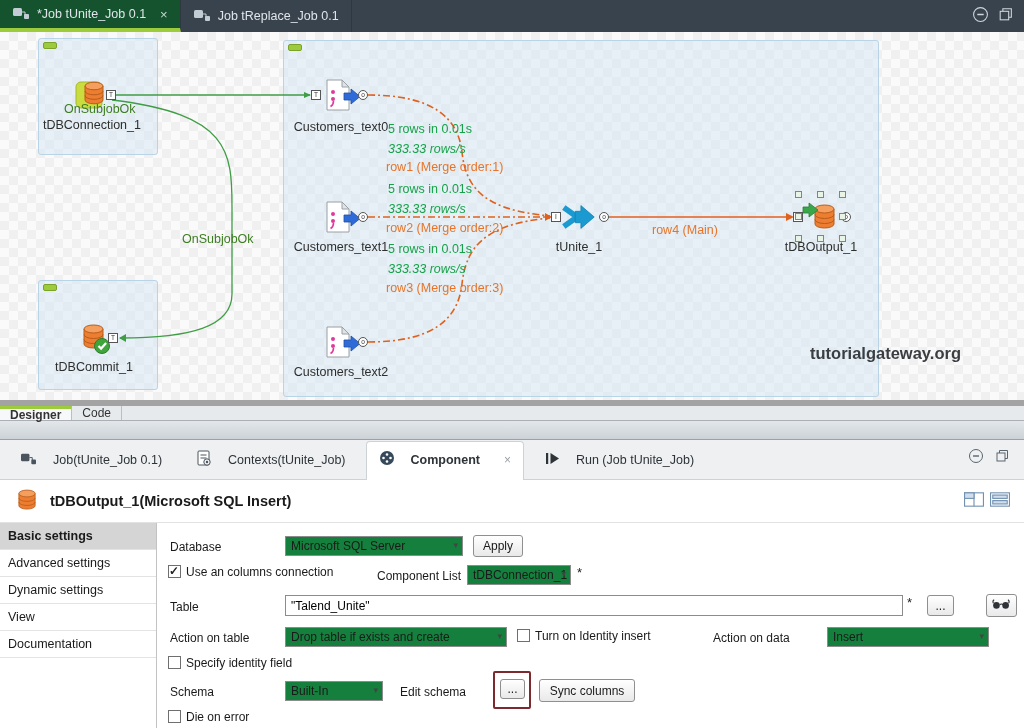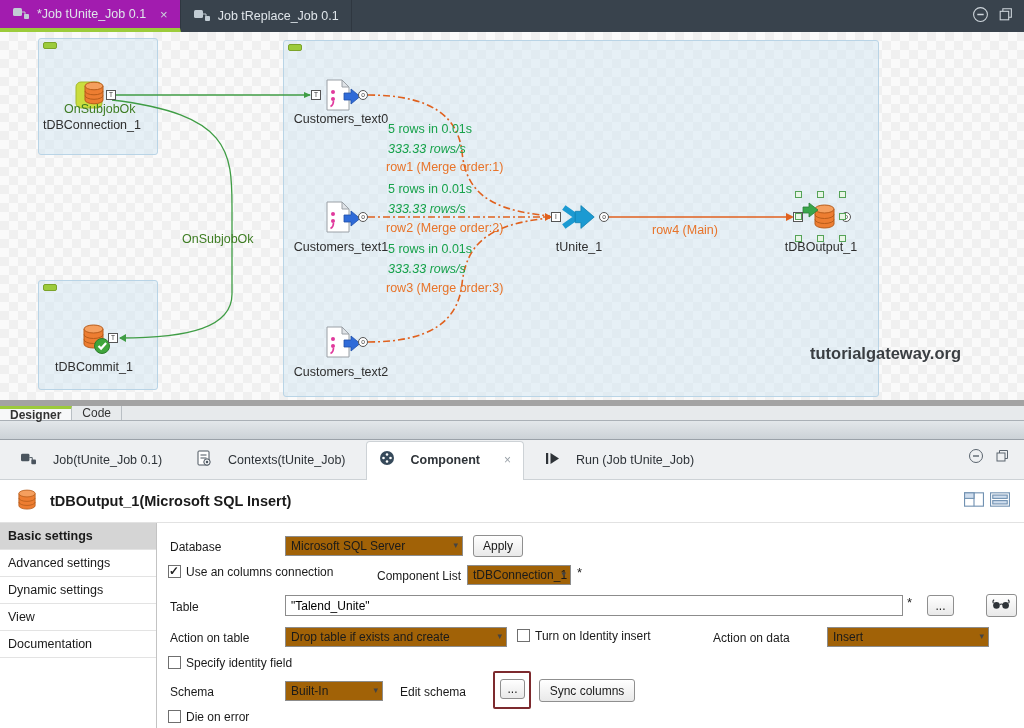--- a/index.html
+++ b/index.html
@@ -3,21 +3,21 @@
 <meta charset="utf-8">
 <style>
   * { margin:0; padding:0; box-sizing:border-box; }
   html,body { width:1024px; height:728px; }
   body { font-family:"Liberation Sans", sans-serif; font-size:13px; color:#1a1a1a; background:#fff; overflow:hidden; }
   .app { position:relative; width:1024px; height:728px; }
 
   
   .topbar { height:32px; background:#39434d; display:flex; align-items:stretch; }
   .jobtab { display:flex; align-items:center; gap:7px; padding:0 12px; color:#dfe5ea; font-size:12.5px; border-right:1px solid #2f3740; }
-  .jobtab.active { background:#a21caf; border-bottom:4px solid #9ccb3b; }
+  .jobtab.active { background:#14532d; border-bottom:4px solid #9ccb3b; }
   .jobtab .close { margin-left:7px; color:#cbd3da; font-size:13px; }
   .topbar-right { margin-left:auto; display:flex; align-items:center; gap:8px; padding-right:10px; }
 
   
   .canvas { position:relative; height:368px; overflow:hidden; background-color:#fbfbfb;
     background-image: conic-gradient(#f0f0f0 90deg, #fafafa 90deg 180deg, #f0f0f0 180deg 270deg, #fafafa 270deg);
     background-size:18px 18px; }
   .subjob { position:absolute; background:rgba(213,232,243,0.55); border:1px solid #b9d4e6; border-radius:3px; }
   .pill { position:absolute; left:4px; top:3px; width:14px; height:7px; background:#9ccb3b; border:1px solid #7ba32a; border-radius:2px; }
   .wires { position:absolute; left:0; top:0; }
@@ -53,21 +53,21 @@
   .comp-title { font-size:14.5px; font-weight:bold; margin-left:10px; }
   .header-icons { margin-left:auto; display:flex; gap:6px; align-items:center; }
 
   
   .comp-body { display:flex; height:205px; background:#fff; }
   .settings-nav { width:157px; border-right:1px solid #c3c3c3; }
   .nav-item { height:27px; line-height:26px; padding-left:8px; font-size:12.5px; border-bottom:1px solid #e3e3e3; color:#1a1a1a; }
   .nav-item.active { background:#d5d5d5; font-weight:bold; }
   .settings-form { position:relative; flex:1; }
   .flabel { position:absolute; font-size:12px; color:#1a1a1a; white-space:nowrap; }
-  .select { position:absolute; height:20px; border:1px solid #8c8c8c; background:#a16207; font-size:12px; padding:2px 18px 0 5px; white-space:nowrap; }
+  .select { position:absolute; height:20px; border:1px solid #8c8c8c; background:#15803d; font-size:12px; padding:2px 18px 0 5px; white-space:nowrap; }
   .select::after { content:"▾"; position:absolute; right:4px; top:3px; font-size:9px; color:#444; }
   .btn { position:absolute; border:1px solid #8f8f8f; background:linear-gradient(#ffffff,#e9e9e9); border-radius:3px; font-size:12px; text-align:center; padding:2px 0; color:#1a1a1a; font-family:"Liberation Sans",sans-serif; }
   .tinput { position:absolute; border:1px solid #8c8c8c; font-size:12px; padding:0 5px; background:#fff; font-family:"Liberation Sans",sans-serif; }
   .cb { position:absolute; width:13px; height:13px; border:1px solid #6f6f6f; background:#fff; }
   .cb.checked::after { content:"✓"; position:absolute; left:0; top:-2px; font-size:12px; font-weight:bold; color:#222; }
   .req { position:absolute; font-size:13px; color:#222; }
   .hl-box { position:absolute; width:38px; height:38px; border:2px solid #7d2a2e; border-radius:2px; }
 </style>
 </head>
 <body>
@@ -159,21 +159,21 @@
     <div class="comp-icon" style="left:320px;top:45px">
       <svg width="42" height="36" viewBox="0 0 42 36">
         <path d="M7 3 h15 l7 7 v23 h-22 z" fill="#fff" stroke="#9aa0a6"></path>
         <path d="M22 3 l7 7 h-7 z" fill="#dfe3e7" stroke="#9aa0a6"></path>
         <circle cx="13" cy="15" r="2" fill="#e0399c"></circle>
           <circle cx="13" cy="22" r="2" fill="#e0399c"></circle>
         <path d="M13.5 24 q0 4 -3 5.5" stroke="#e0399c" stroke-width="1.6" fill="none"></path>
         <path d="M24 16 h7 v-4 l9 7.5 -9 7.5 v-4 h-7 z" fill="#2f6bd8" stroke="#1f4fa8" stroke-width="0.8"></path>
       </svg>
     </div>
-    <div class="clabel" style="left:288px;top:80px;width:106px">Customers_text0</div>
+    <div class="clabel" style="left:288px;top:88px;width:106px">Customers_text0</div>
 
     <div class="comp-icon" style="left:320px;top:167px">
       <svg width="42" height="36" viewBox="0 0 42 36">
         <path d="M7 3 h15 l7 7 v23 h-22 z" fill="#fff" stroke="#9aa0a6"></path>
         <path d="M22 3 l7 7 h-7 z" fill="#dfe3e7" stroke="#9aa0a6"></path>
         <circle cx="13" cy="15" r="2" fill="#e0399c"></circle>
           <circle cx="13" cy="22" r="2" fill="#e0399c"></circle>
         <path d="M13.5 24 q0 4 -3 5.5" stroke="#e0399c" stroke-width="1.6" fill="none"></path>
         <path d="M24 16 h7 v-4 l9 7.5 -9 7.5 v-4 h-7 z" fill="#2f6bd8" stroke="#1f4fa8" stroke-width="0.8"></path>
       </svg>

